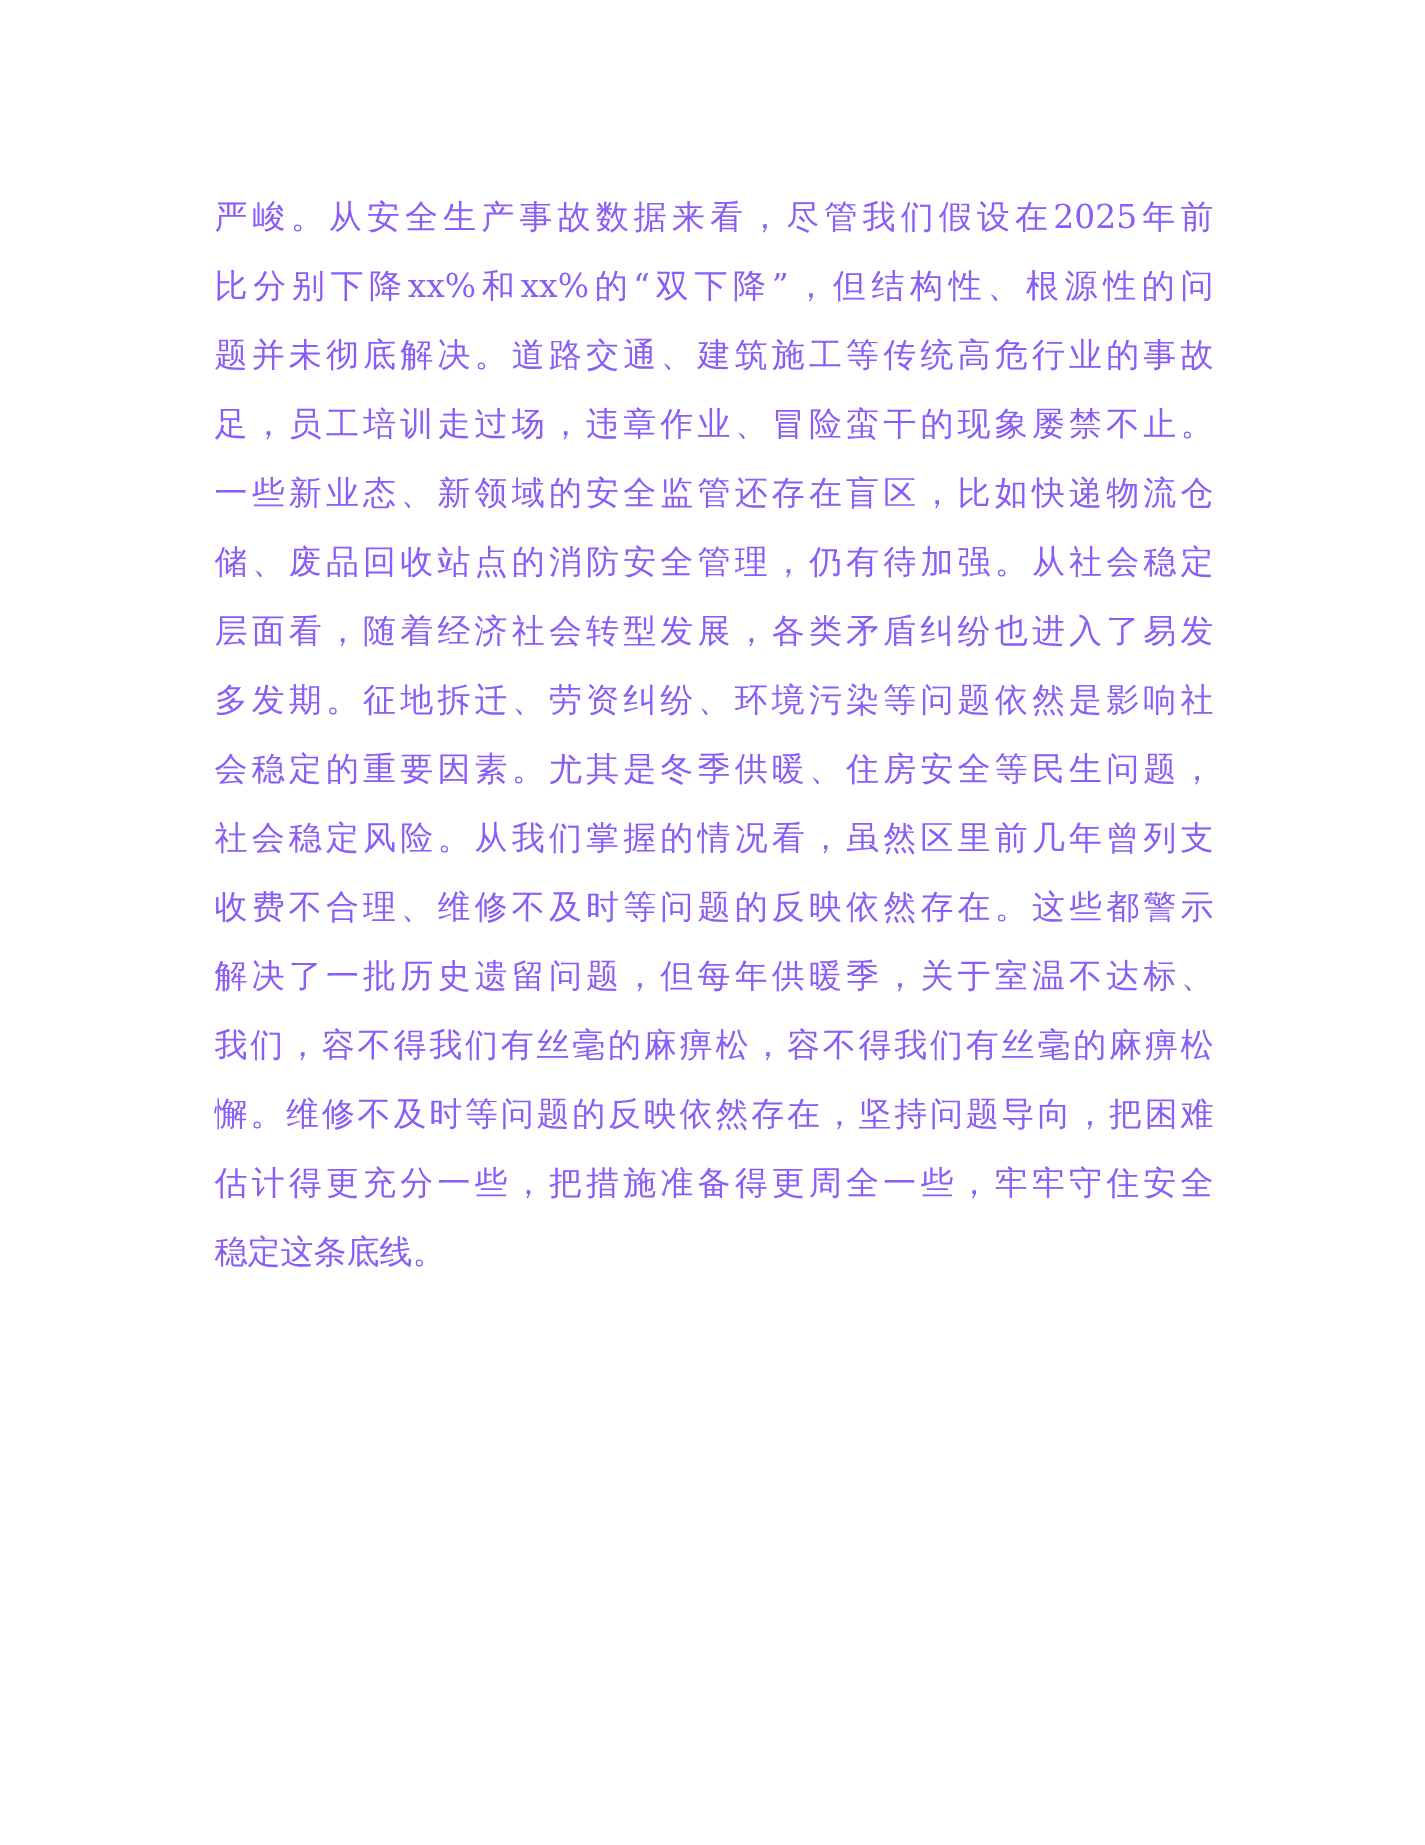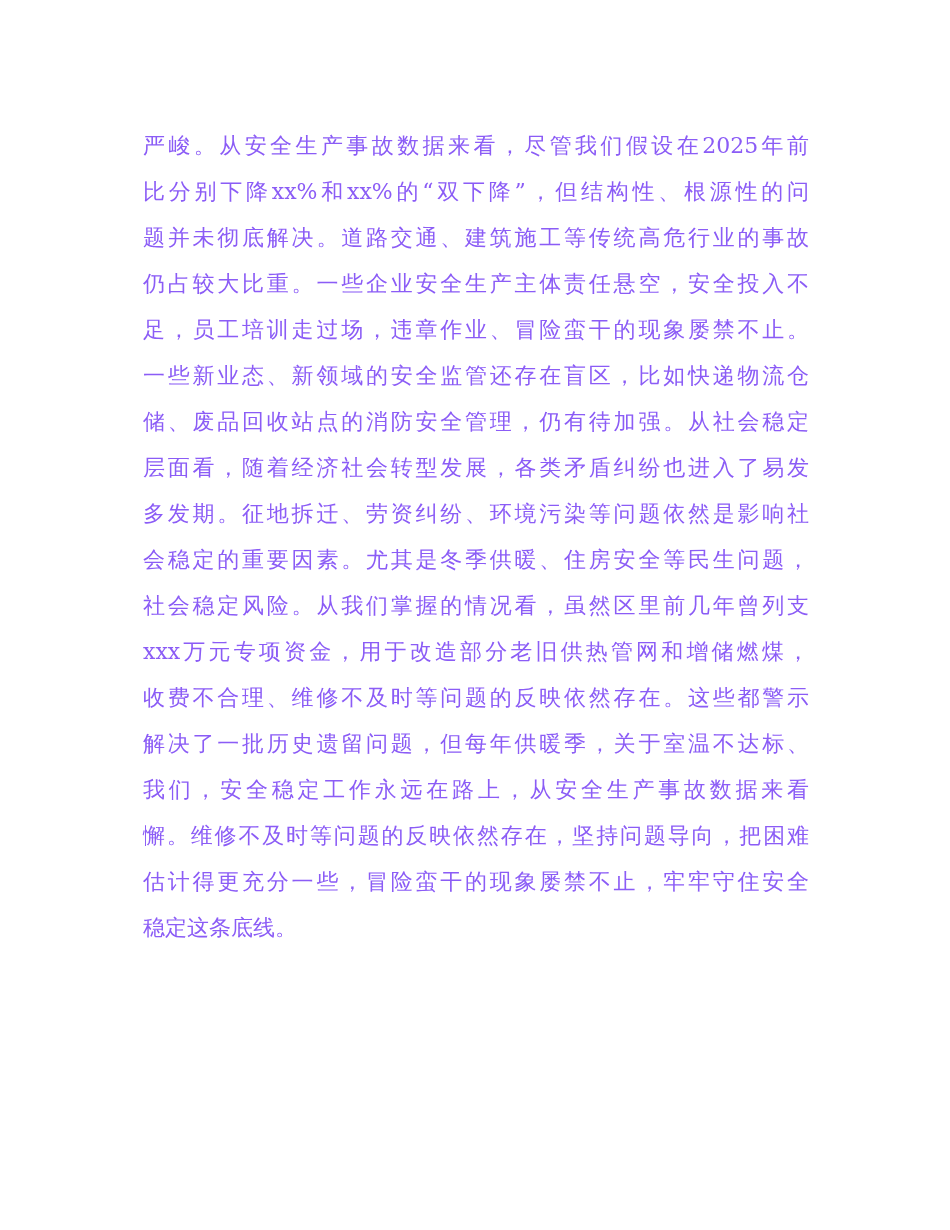--- a/index.html
+++ b/index.html
@@ -24,29 +24,27 @@
   .line.last { text-align-last: left; }
 </style>
 </head>
 <body>
 
 <div class="page">
   <div class="paragraph">
     <span class="line">严峻。从安全生产事故数据来看，尽管我们假设在2025年前</span>
     <span class="line">比分别下降xx%和xx%的“双下降”，但结构性、根源性的问</span>
     <span class="line">题并未彻底解决。道路交通、建筑施工等传统高危行业的事故</span>
-    <span class="line">仍占较大比重。一些企业安全生产主体责任悬空，安全投入不</span>
     <span class="line">足，员工培训走过场，违章作业、冒险蛮干的现象屡禁不止。</span>
     <span class="line">一些新业态、新领域的安全监管还存在盲区，比如快递物流仓</span>
     <span class="line">储、废品回收站点的消防安全管理，仍有待加强。从社会稳定</span>
     <span class="line">层面看，随着经济社会转型发展，各类矛盾纠纷也进入了易发</span>
     <span class="line">多发期。征地拆迁、劳资纠纷、环境污染等问题依然是影响社</span>
     <span class="line">会稳定的重要因素。尤其是冬季供暖、住房安全等民生问题，</span>
     <span class="line">社会稳定风险。从我们掌握的情况看，虽然区里前几年曾列支</span>
-    <span class="line">xxx万元专项资金，用于改造部分老旧供热管网和增储燃煤，</span>
     <span class="line">收费不合理、维修不及时等问题的反映依然存在。这些都警示</span>
     <span class="line">解决了一批历史遗留问题，但每年供暖季，关于室温不达标、</span>
-    <span class="line">我们，安全稳定工作永远在路上，从安全生产事故数据来看</span>
+    <span class="line">我们，容不得我们有丝毫的麻痹松，容不得我们有丝毫的麻痹松</span>
     <span class="line">懈。维修不及时等问题的反映依然存在，坚持问题导向，把困难</span>
-    <span class="line">估计得更充分一些，冒险蛮干的现象屡禁不止，牢牢守住安全</span>
+    <span class="line">估计得更充分一些，把措施准备得更周全一些，牢牢守住安全</span>
     <span class="line last">稳定这条底线。</span>
   </div>
 </div>
 
 </body></html>

